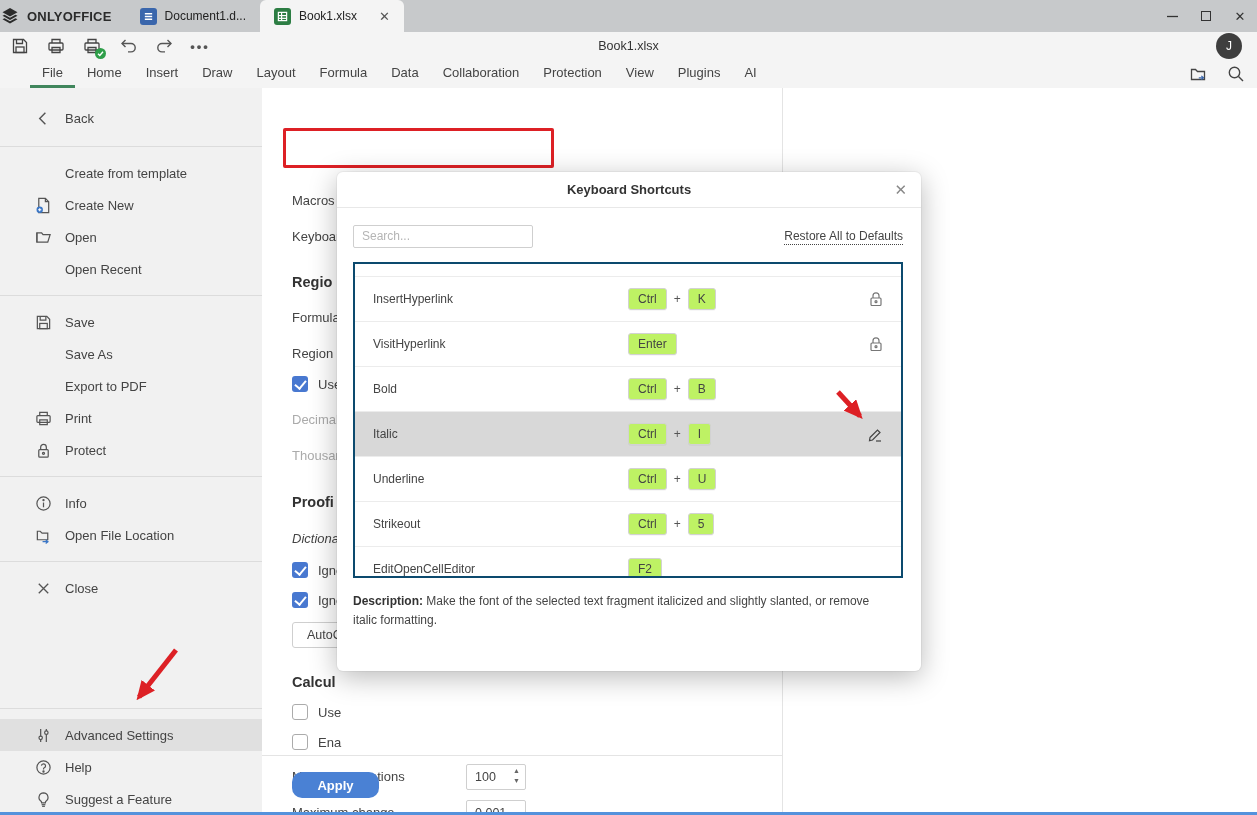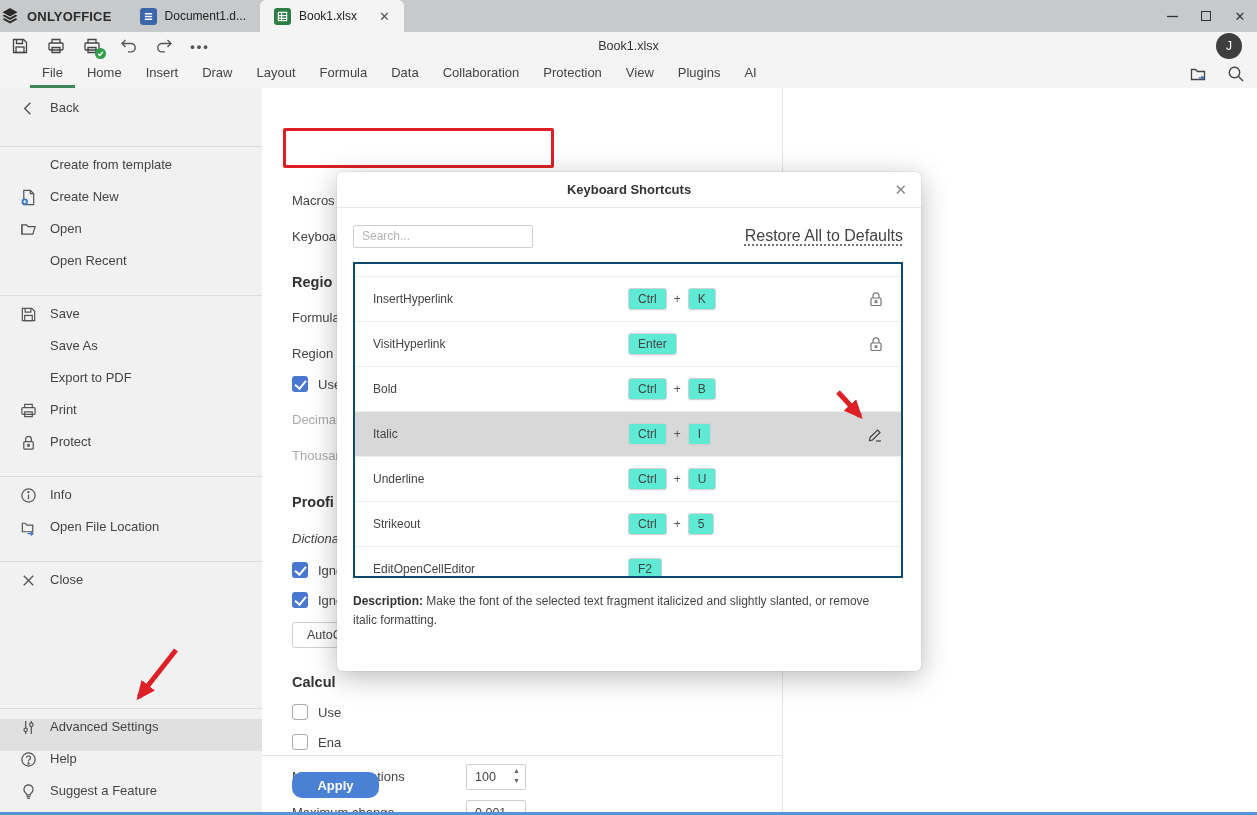--- a/index.html
+++ b/index.html
@@ -28,21 +28,21 @@
   .avatar { position:absolute; right:15px; top:1px; width:26px; height:26px; border-radius:50%; background:#3e3e3e; color:#fff; display:flex; align-items:center; justify-content:center; font-size:12px; }
 
   
   .menubar { position:absolute; left:0; top:60px; width:1257px; height:28px; background:#f4f4f4; display:flex; align-items:stretch; padding-left:30px; }
   .menu-item { display:flex; align-items:center; padding:0 12px; font-size:13px; color:#444; cursor:pointer; border-bottom:3px solid transparent; }
   .menu-item.active { border-bottom:3px solid #40865c; }
   .menu-right { position:absolute; right:12px; top:0; height:28px; display:flex; align-items:center; gap:18px; }
 
   
   .sidebar { position:absolute; left:0; top:88px; width:262px; height:727px; background:#f1f1f1; display:flex; flex-direction:column; padding-top:12px; }
-  .sb-item { display:flex; height:32px; padding-left:20px; gap:13px; cursor:pointer; flex:0 0 auto; }
+  .sb-item { display:flex; align-items:center; height:32px; padding-left:35px; gap:13px; cursor:pointer; flex:0 0 auto; }
   .sb-item.active { background:#e0e0e0; }
   .sb-item .sb-ic { width:17px; height:17px; flex:0 0 17px; display:flex; align-items:center; justify-content:center; }
   .sb-item .sb-label { font-size:13px; color:#444; white-space:nowrap; }
   .sb-div { height:1px; background:#dcdcdc; margin:10px 0; flex:0 0 1px; }
   .sb-spacer { flex:1 1 auto; }
   .sb-back { height:36px; }
 
   
   .panel { position:absolute; left:262px; top:88px; width:521px; height:727px; background:#fff; border-right:1px solid #e4e4e4; z-index:1; }
   .row-abs { position:absolute; left:30px; display:flex; align-items:center; }
@@ -67,28 +67,28 @@
   .anno-layer { position:absolute; left:0; top:0; width:1257px; height:815px; z-index:30; pointer-events:none; }
 
   
   .dialog { position:absolute; left:337px; top:172px; width:584px; height:499px; background:#fff; border-radius:6px; box-shadow:0 6px 28px rgba(0,0,0,.28), 0 0 0 1px rgba(0,0,0,.04); z-index:10; }
   .dlg-header { height:36px; border-bottom:1px solid #e8e8e8; display:flex; align-items:center; justify-content:center; position:relative; }
   .dlg-title { font-weight:bold; font-size:13px; color:#333; }
   .dlg-close { position:absolute; right:14px; top:9px; font-size:15px; color:#888; cursor:pointer; }
   .dlg-toolbar { position:absolute; left:16px; right:18px; top:52px; height:24px; display:flex; align-items:center; justify-content:space-between; }
   .search-input { width:180px; height:23px; border:1px solid #cfcfcf; border-radius:2px; padding:0 8px; font-size:12px; color:#444; font-family:inherit; }
   .search-input::placeholder { color:#b5b5b5; }
-  .restore-link { font-size:16px; color:#444; text-decoration:underline dotted; text-underline-offset:4px; cursor:pointer; }
+  .restore-link { font-size:12px; color:#444; text-decoration:underline dotted; text-underline-offset:4px; cursor:pointer; }
   .sc-list { position:absolute; left:16px; top:90px; width:550px; height:316px; border:2px solid #0c4a6e; background:#fff; overflow:hidden; }
   .sc-row { height:45px; display:flex; align-items:center; border-bottom:1px solid #ececec; padding:0 18px; }
   .sc-row.partial { height:13px; }
   .sc-row.selected { background:#d8d8d8; }
   .sc-name { flex:0 0 255px; font-size:12px; color:#444; }
   .sc-keys { flex:1 1 auto; display:flex; align-items:center; }
-  .key { background:#5eead4; border:1px solid #d2d2d2; border-radius:3px; padding:3px 9px; font-size:12px; color:#444; box-shadow:0 1px 0 rgba(0,0,0,.03); }
+  .key { background:#bef264; border:1px solid #d2d2d2; border-radius:3px; padding:3px 9px; font-size:12px; color:#444; box-shadow:0 1px 0 rgba(0,0,0,.03); }
   .key-plus { margin:0 7px; color:#555; font-size:12px; }
   .sc-action { flex:0 0 24px; display:flex; justify-content:flex-end; }
   .dlg-desc { position:absolute; left:16px; top:420px; width:520px; font-size:12px; color:#444; line-height:1.55; }
   .dlg-desc b { color:#333; }
 
   .bottom-edge { position:absolute; left:0; bottom:0; width:1257px; height:3px; background:#5492dc; z-index:40; }
   svg { display:block; }
 </style>
 </head>
 <body>

